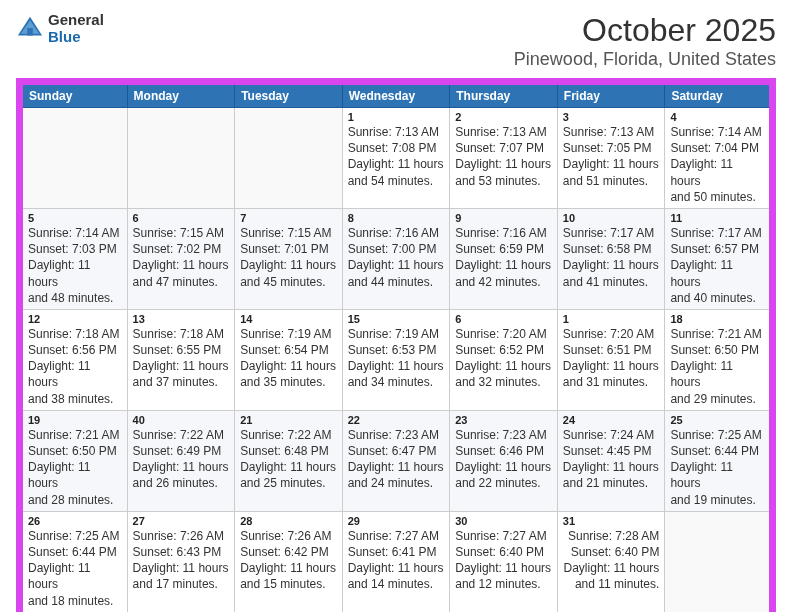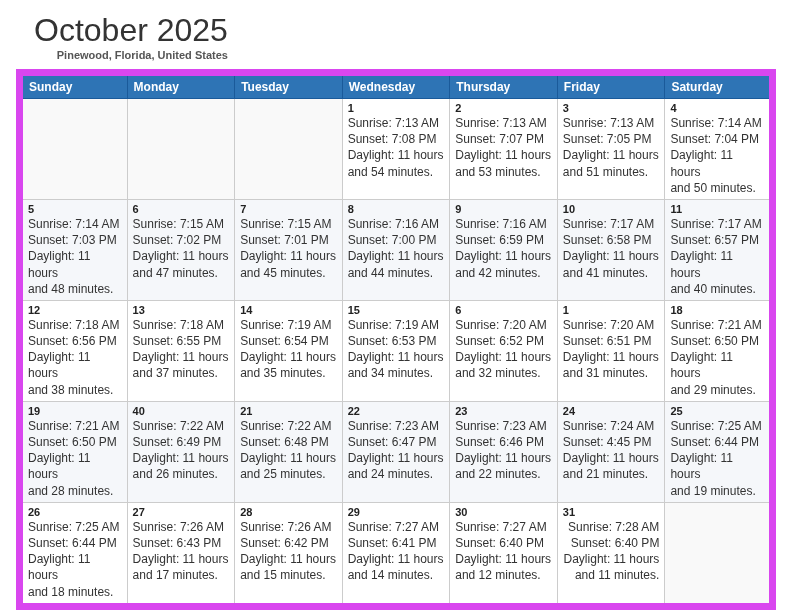--- a/index.html
+++ b/index.html
@@ -50,23 +50,22 @@
     .header-right {
       text-align: right;
     }
     .month-title {
       font-size: 32px;
       color: #333;
       font-weight: normal;
       margin-left: 18px;
     }
     .location {
-      font-size: 11px;
+      font-size: 18px;
       color: #555;
-      font-weight: bold;
     }
     .calendar {
       flex: 1;
       border: 7px solid #d946ef;
       border-collapse: collapse;
       width: 100%;
       table-layout: fixed;
     }
     .calendar th {
       background: #2e74b5;
@@ -105,20 +104,31 @@
     }
     .calendar tbody tr td {
       height: 82px;
     }
   </style>
 </head>
 <body>
 
 <div class="page">
   <div class="header">
+    <div class="logo">
+      <svg class="logo-icon" viewBox="0 0 30 30">
+        <polygon points="15,2 28,22 2,22" fill="#2e74b5"></polygon>
+        <polygon points="15,6 25,20 5,20" fill="#5a9ed4"></polygon>
+        <rect x="12" y="14" width="6" height="8" fill="#2e74b5"></rect>
+      </svg>
+      <div class="logo-text">
+        <span class="logo-general">General</span>
+        <span class="logo-blue">Blue</span>
+      </div>
+    </div>
     <div class="header-right">
       <div class="month-title">October 2025</div>
       <div class="location">Pinewood, Florida, United States</div>
     </div>
   </div>
 
   <table class="calendar">
     <thead>
       <tr>
       <th>Sunday</th>

